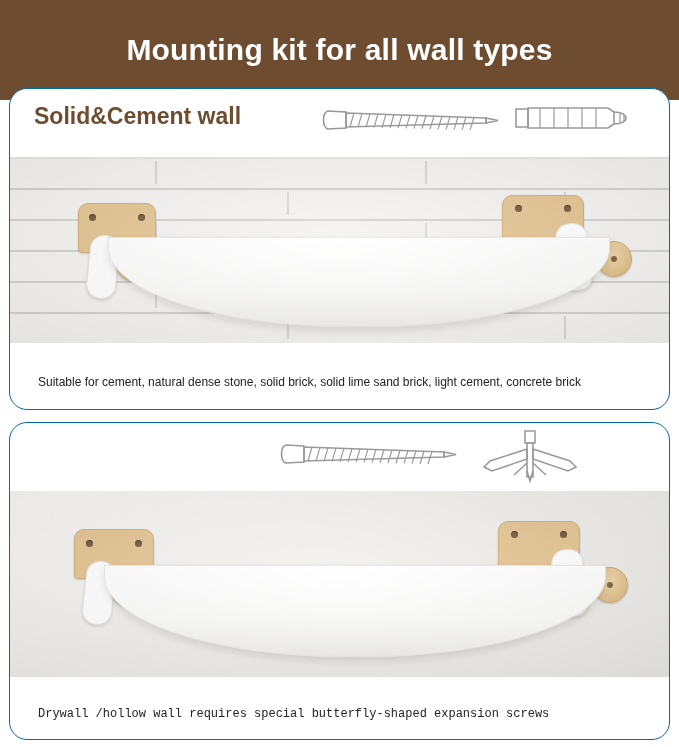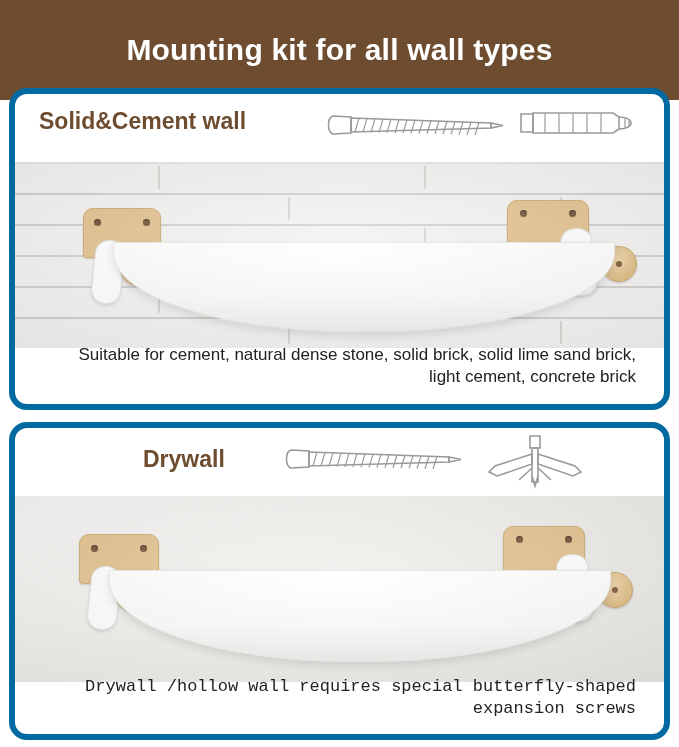--- a/index.html
+++ b/index.html
@@ -39,21 +39,21 @@
     font-weight: bold;
     letter-spacing: 0.2px;
     text-align: center;
   }
 
   
   .card {
     position: absolute;
     left: 9px;
     width: 661px;
-    border: 6px solid #0369a1;
+    border: 1px solid #0369a1;
     border-radius: 18px;
     background: #ffffff;
     box-sizing: border-box;
     overflow: hidden;
   }
   .card-1 { top: 88px; height: 322px; }
   .card-2 { top: 422px; height: 318px; }
 
   
   .card-head {
@@ -182,22 +182,22 @@
     background: #fdfdfc;
     border: 1px solid #e9e7e3;
     box-shadow: 0 4px 8px rgba(0,0,0,0.12);
   }
 
   
   .caption {
     position: absolute;
     left: 0;
     right: 0;
-    text-align: right;
-    font-size: 17px;
+    text-align: left;
+    font-size: 12px;
     line-height: 22px;
     color: #222222;
     padding: 0 28px;
     box-sizing: border-box;
   }
   .card-1 .caption { bottom: 16px; }
   .card-2 .caption { bottom: 14px; font-family: Liberation Mono, monospace; }
 </style>
 </head>
 <body>
@@ -263,21 +263,20 @@
 
       <div class="photo-vignette"></div>
     </div>
 
     <div class="caption">Suitable for cement, natural dense stone, solid brick, solid lime sand brick, light cement, concrete brick</div>
   </div>
 
   <div class="card card-2">
 
     <div class="card-head">
-      <div class="card-label">Drywall</div>
 
       <div class="icon-screw">
         <svg width="180" height="46" viewBox="0 0 180 46" fill="none" stroke="#9a9a9a" stroke-width="1.6">
           <path d="M8 14 C2 16, 2 30, 8 32 L26 31 L26 15 Z"></path>
           <path d="M26 16 L166 21 L166 26 L26 30 Z"></path>
           <path d="M34 16 L30 30 M42 16.3 L38 30.2 M50 16.6 L46 30.4 M58 16.9 L54 30.6 M66 17.2 L62 30.8 M74 17.5 L70 31 M82 17.8 L78 31.2 M90 18.1 L86 31.4 M98 18.4 L94 31.6 M106 18.7 L102 31.8 M114 19 L110 32 M122 19.3 L118 32.2 M130 19.6 L126 32.4 M138 19.9 L134 32.6 M146 20.2 L142 32.8 M154 20.5 L150 33" stroke-width="1.2"></path>
           <path d="M166 21 L178 23.5 L166 26 Z"></path>
         </svg>
       </div>
 

